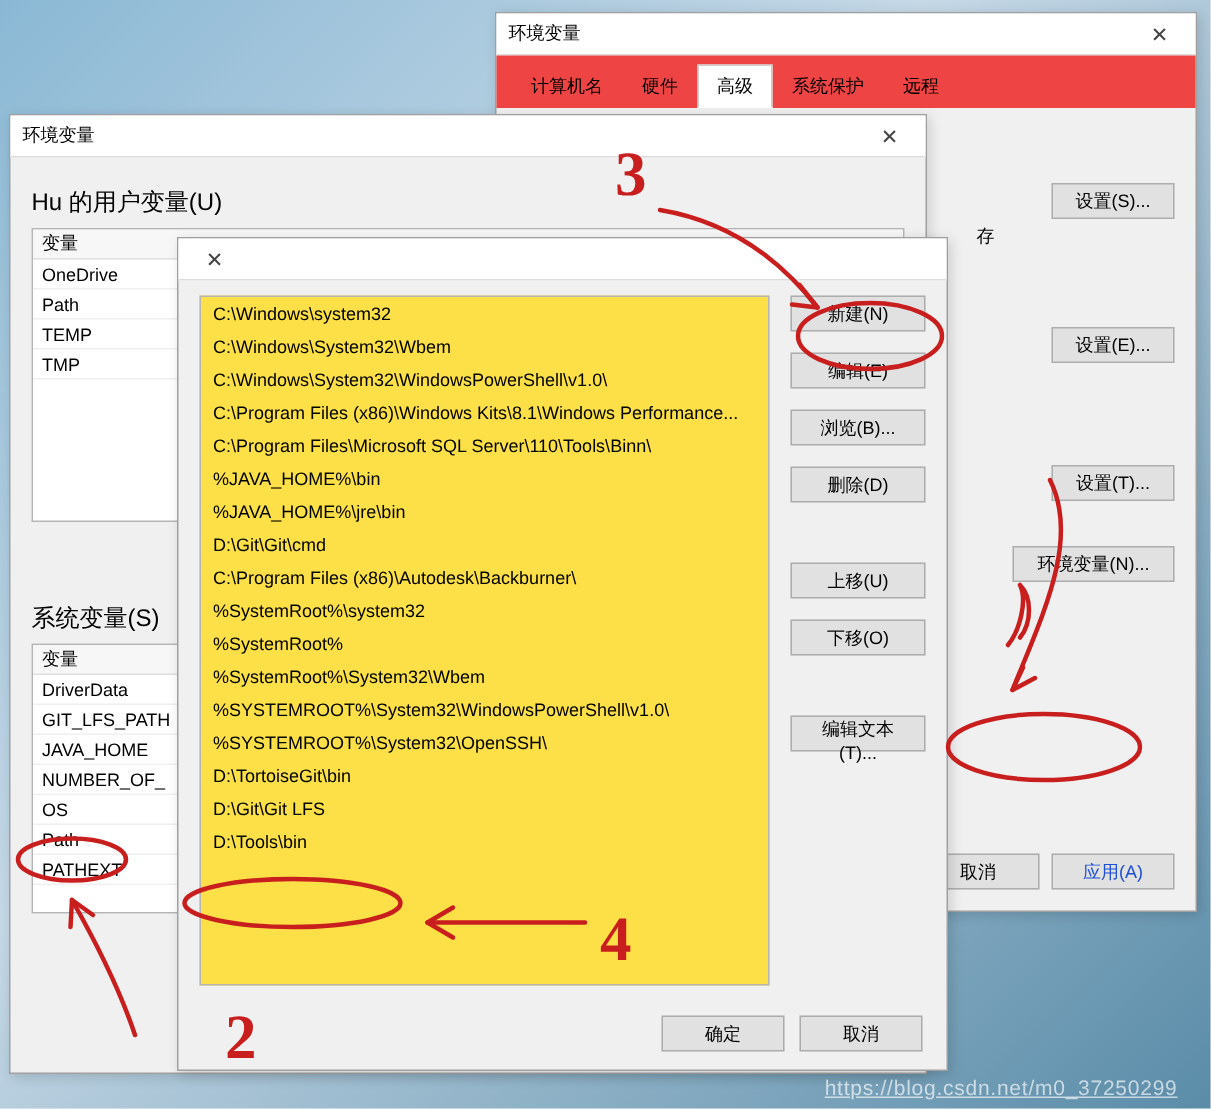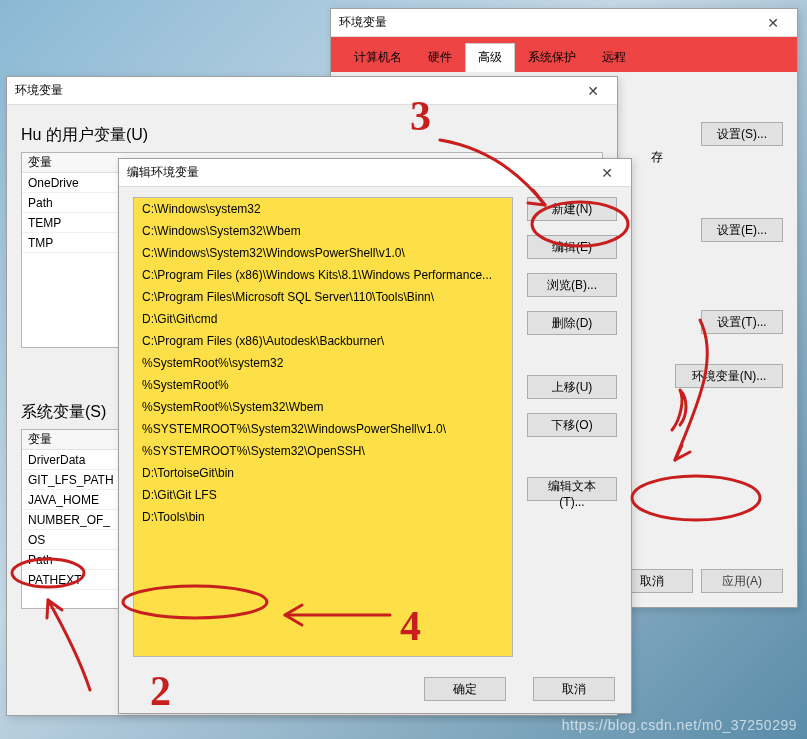--- a/index.html
+++ b/index.html
@@ -57,21 +57,21 @@
     .btn {
       height: 24px;
       min-width: 82px;
       padding: 0 10px;
       background: #e1e1e1;
       border: 1px solid #adadad;
       font-size: 12px;
       cursor: pointer;
       font-family: inherit;
     }
-    .btn:disabled { color: #404040; }
+    .btn:disabled { color: #1d4ed8; }
     .win1-bottom { position:absolute; bottom:14px; right:14px; display:flex; gap:8px; }
 
     .win2 { left: 6px; top: 76px; width: 612px; height: 640px; }
     .win2-body { padding: 12px 14px; }
     .group-label { margin: 8px 0 6px 0; font-size: 16px; }
     .list-box {
       border: 1px solid #b5b5b5;
       background: #fff;
       height: 140px;
       overflow: hidden;
@@ -98,33 +98,34 @@
     .path-item {
       padding: 3px 8px;
       font-size: 12px;
       line-height: 16px;
       white-space: nowrap;
       overflow: hidden;
       text-overflow: ellipsis;
     }
     .side-btns { width: 90px; display: flex; flex-direction: column; gap: 14px; }
     .side-btns .gap { height: 12px; }
-    .win3-footer { position:absolute; bottom:12px; right:16px; display:flex; gap:27px; }
+    .win3-footer { position:absolute; bottom:12px; right:16px; display:flex; gap:10px; }
 
     
     .anno { position:absolute; pointer-events:none; }
     svg.anno { left:0; top:0; width:807px; height:739px; }
     .ink { stroke:#c81e1e; stroke-width:3; fill:none; stroke-linecap:round; stroke-linejoin:round; }
     .ink-text { fill:#c81e1e; font-size:42px; font-weight:bold; font-family: "Segoe Script", cursive; }
 
     .watermark {
-      position:absolute; right:10px; bottom:6px;
+      position:absolute; right:22px; bottom:6px;
       color: rgba(255,255,255,0.65);
       font-size: 14px;
       letter-spacing: 0.5px;
+      text-decoration: underline;
     }
   </style>
 </head>
 <body>
 
 <div class="window win1">
   <div class="titlebar">
     <span class="title">环境变量</span>
     <span class="close-x">✕</span>
   </div>
@@ -181,30 +182,31 @@
       <div class="list-row">NUMBER_OF_</div>
       <div class="list-row">OS</div>
       <div class="list-row">Path</div>
       <div class="list-row">PATHEXT</div>
     </div>
   </div>
 </div>
 
 <div class="window win3">
   <div class="titlebar">
-    <span class="title">编辑环境变量</span>
     <span class="close-x">✕</span>
   </div>
   <div class="win3-body">
     <div class="path-list">
       <div class="path-item">C:\Windows\system32</div>
       <div class="path-item">C:\Windows\System32\Wbem</div>
       <div class="path-item">C:\Windows\System32\WindowsPowerShell\v1.0\</div>
       <div class="path-item">C:\Program Files (x86)\Windows Kits\8.1\Windows Performance...</div>
       <div class="path-item">C:\Program Files\Microsoft SQL Server\110\Tools\Binn\</div>
+      <div class="path-item">%JAVA_HOME%\bin</div>
+      <div class="path-item">%JAVA_HOME%\jre\bin</div>
       <div class="path-item">D:\Git\Git\cmd</div>
       <div class="path-item">C:\Program Files (x86)\Autodesk\Backburner\</div>
       <div class="path-item">%SystemRoot%\system32</div>
       <div class="path-item">%SystemRoot%</div>
       <div class="path-item">%SystemRoot%\System32\Wbem</div>
       <div class="path-item">%SYSTEMROOT%\System32\WindowsPowerShell\v1.0\</div>
       <div class="path-item">%SYSTEMROOT%\System32\OpenSSH\</div>
       <div class="path-item">D:\TortoiseGit\bin</div>
       <div class="path-item">D:\Git\Git LFS</div>
       <div class="path-item">D:\Tools\bin</div>

